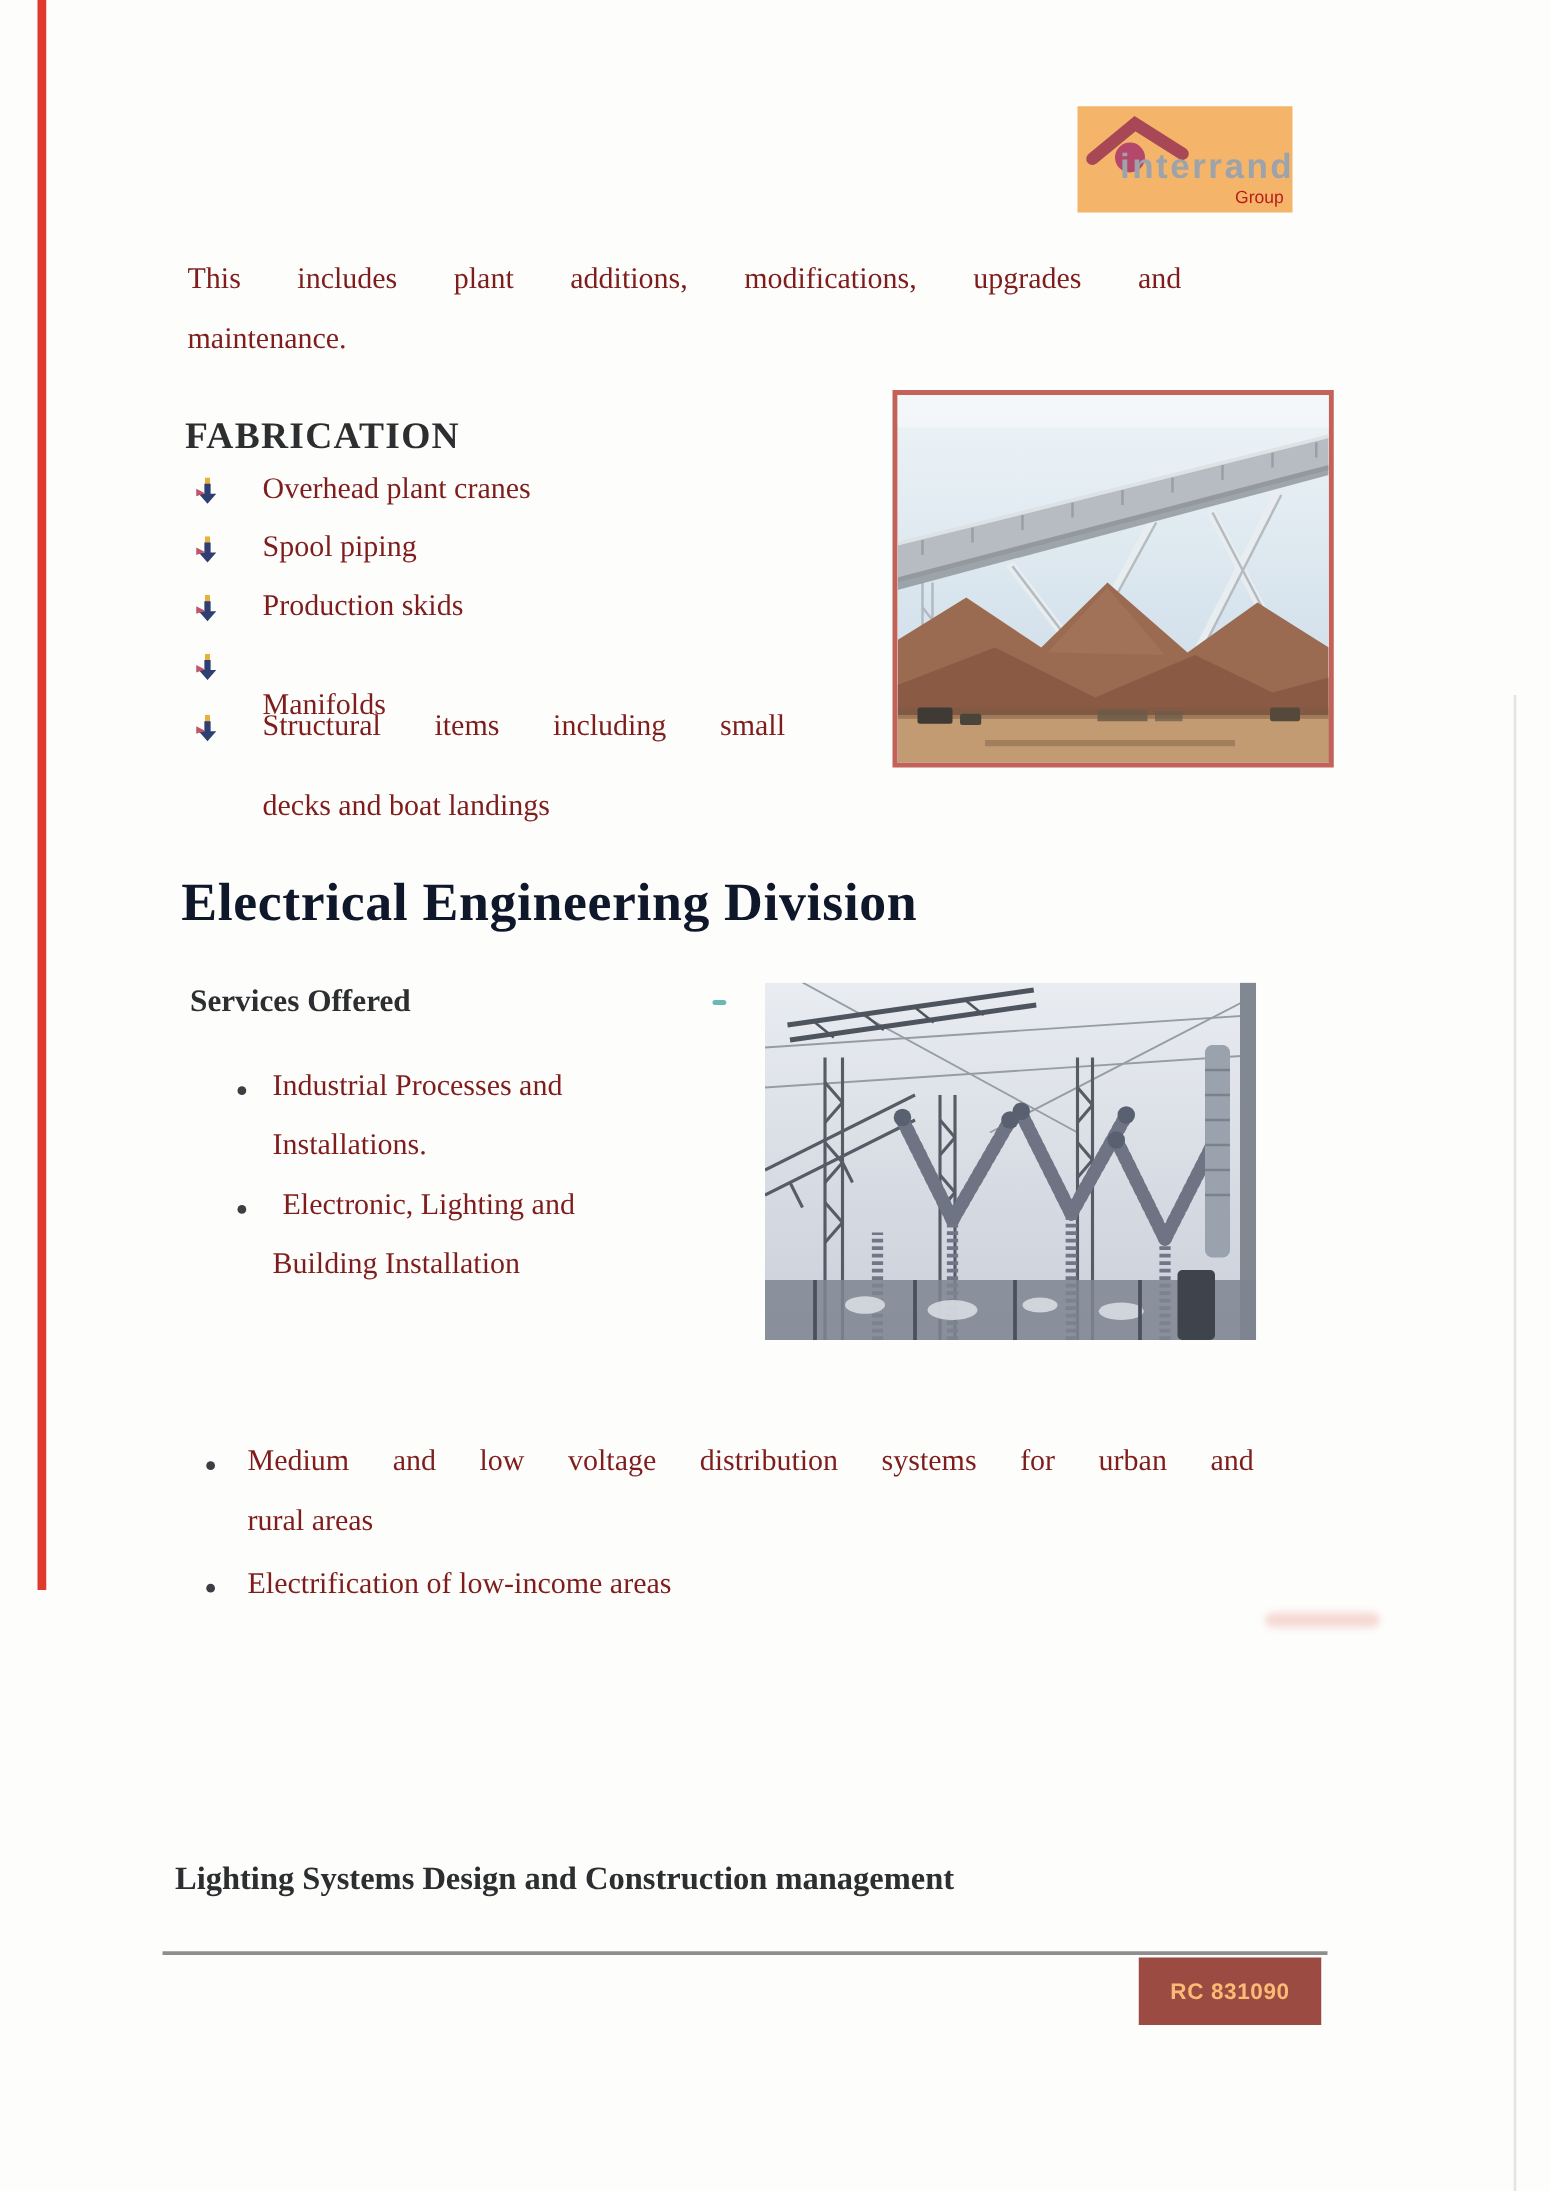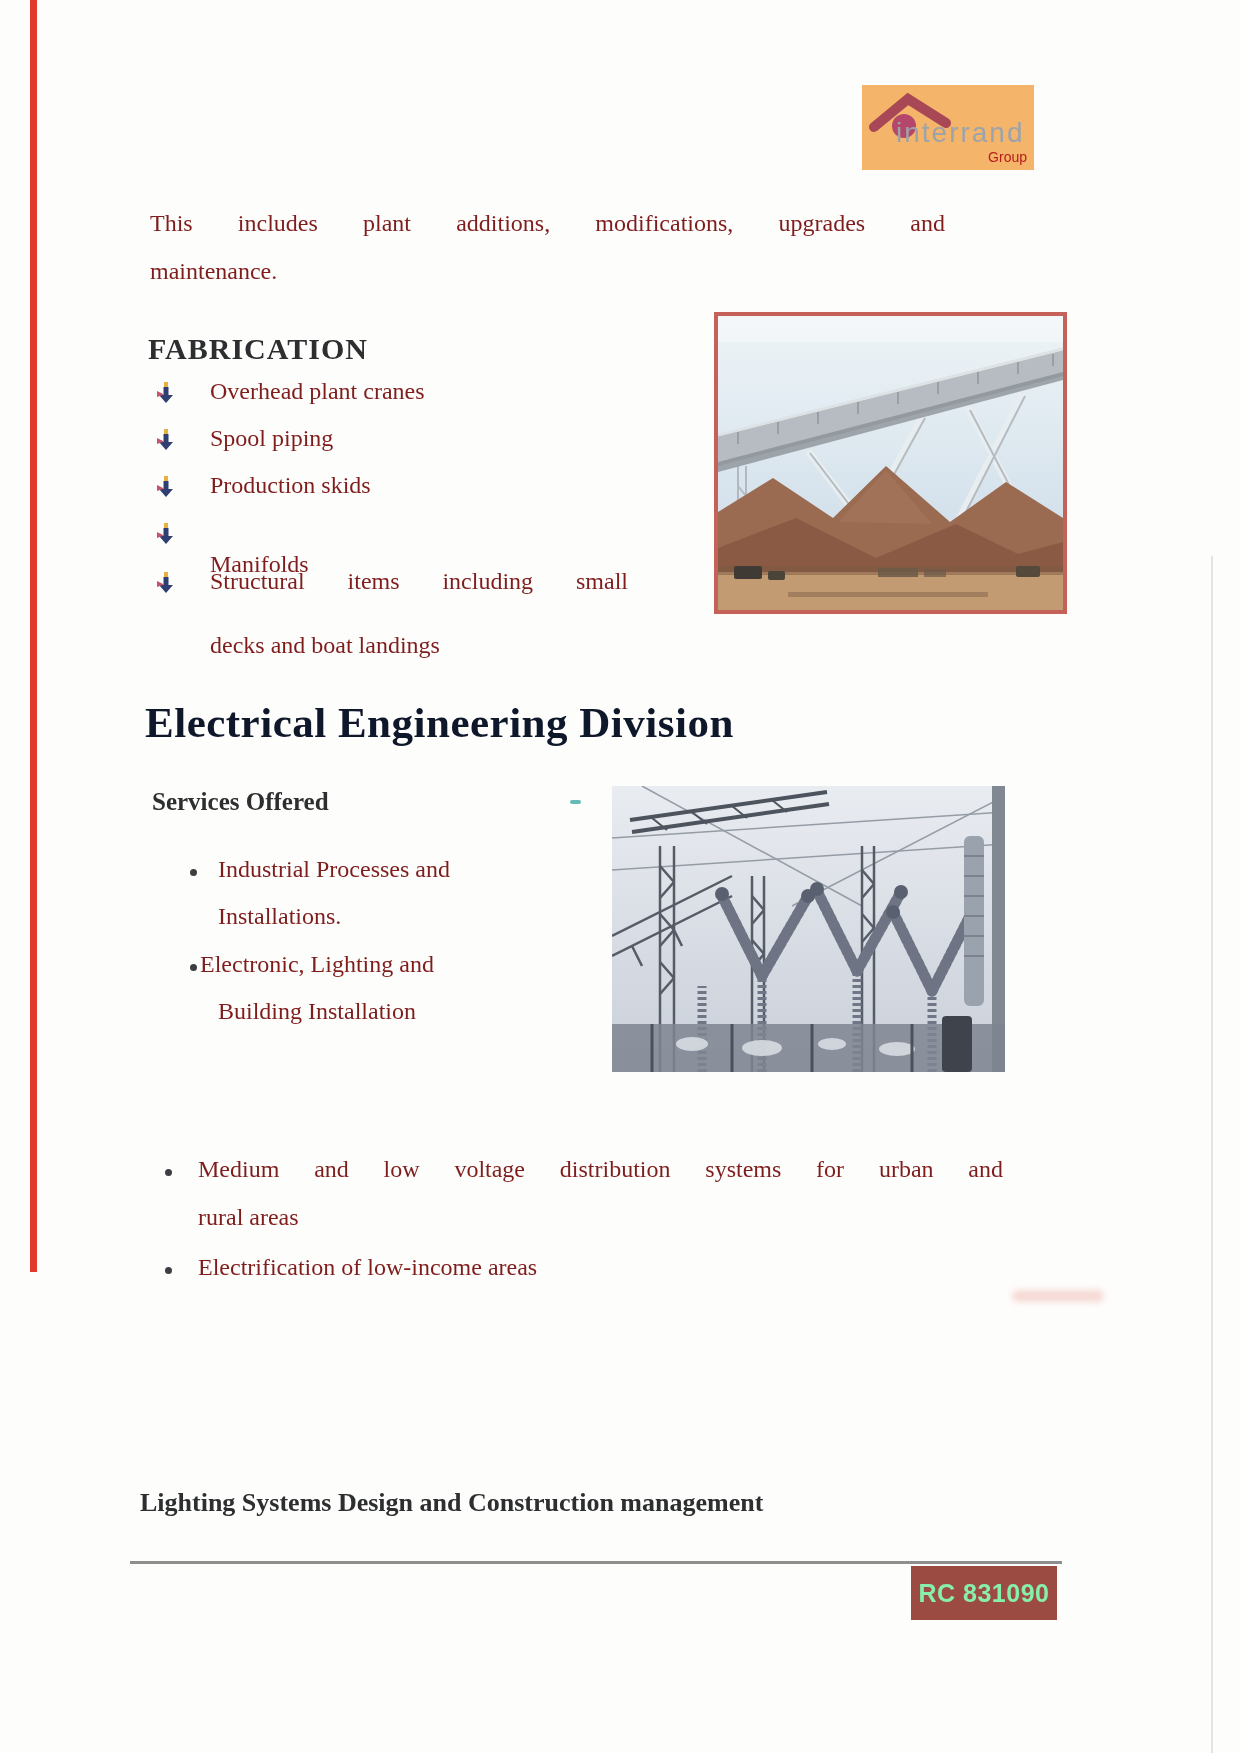--- a/index.html
+++ b/index.html
@@ -10,32 +10,32 @@
   .h{position:absolute;font-weight:bold;color:#2c2e30;white-space:nowrap;}
   .dot{position:absolute;width:7px;height:7px;border-radius:50%;background:#3c3e41;}
   .redline{position:absolute;left:30px;top:0;width:7px;height:1272px;background:#df3a2d;}
   .vline{position:absolute;left:1211px;top:556px;width:2px;height:1197px;background:#cfcfcf;opacity:.55;}
   .pinksmudge{position:absolute;left:1012px;top:1290px;width:92px;height:12px;background:#f2c6be;
               border-radius:6px;filter:blur(3px);opacity:.65;}
   .tealspeck{position:absolute;left:570px;top:800px;width:11px;height:4px;background:#35a39b;
              border-radius:2px;opacity:.75;}
   .logo{position:absolute;left:862px;top:85px;width:172px;height:85px;background:#f4b469;overflow:hidden;}
   .logo .brand{position:absolute;left:34px;top:32px;font-family:"Liberation Sans",sans-serif;
-               font-size:28px;letter-spacing:2px;color:#9ca3ab;font-weight:normal;}
+               font-size:28px;letter-spacing:2px;color:#9ca3ab;font-weight:bold;}
   .logo .suffix{position:absolute;right:7px;bottom:5px;font-family:"Liberation Sans",sans-serif;
                 font-size:14px;color:#b91c1c;}
   .roof{position:absolute;left:4px;top:4px;}
   .fabicon{position:absolute;width:22px;height:22px;}
   .photo{position:absolute;overflow:hidden;}
   .photo.bordered{border:4px solid #c4625a;box-sizing:border-box;}
   .divtitle{position:absolute;font-weight:bold;font-size:43px;letter-spacing:.5px;white-space:nowrap;}
   .rule{position:absolute;left:130px;top:1561px;width:932px;height:3px;background:#8e8e8e;}
   .badge{position:absolute;left:911px;top:1566px;width:146px;height:54px;background:#9c4b43;
          display:flex;align-items:center;justify-content:center;}
-  .badge span{font-family:"Liberation Sans",sans-serif;font-weight:bold;font-size:25px;color:#86efac;
+  .badge span{font-family:"Liberation Sans",sans-serif;font-weight:bold;font-size:18px;color:#fdba74;
               letter-spacing:.5px;}
 </style>
 </head>
 <body>
 
 <div class="page">
 
   <div class="redline"></div>
 
   <div class="vline"></div>
@@ -151,21 +151,21 @@
   </div>
 
   <div class="divtitle" style="left:145px;top:698px;color:#0f172a;">Electrical Engineering Division</div>
 
   <div class="h" style="left:152px;top:788px;font-size:25px;">Services Offered</div>
 
   <div class="dot" style="left:190px;top:869px;"></div>
   <div class="t" style="left:218px;top:856px;">Industrial Processes and</div>
   <div class="t" style="left:218px;top:903px;">Installations.</div>
   <div class="dot" style="left:190px;top:964px;"></div>
-  <div class="t" style="left:200px;top:951px;">Electronic, Lighting and</div>
+  <div class="t" style="left:226px;top:951px;">Electronic, Lighting and</div>
   <div class="t" style="left:218px;top:998px;">Building Installation</div>
 
   <div class="photo" style="left:612px;top:786px;width:393px;height:286px;">
     <svg width="393" height="286" viewBox="0 0 393 286" preserveAspectRatio="none">
       <defs>
         <linearGradient id="sky2" x1="0" y1="0" x2="0" y2="1">
           <stop offset="0" stop-color="#e9ecf1"></stop>
             <stop offset="1" stop-color="#c9cfd9"></stop>
         </linearGradient>
       </defs>

